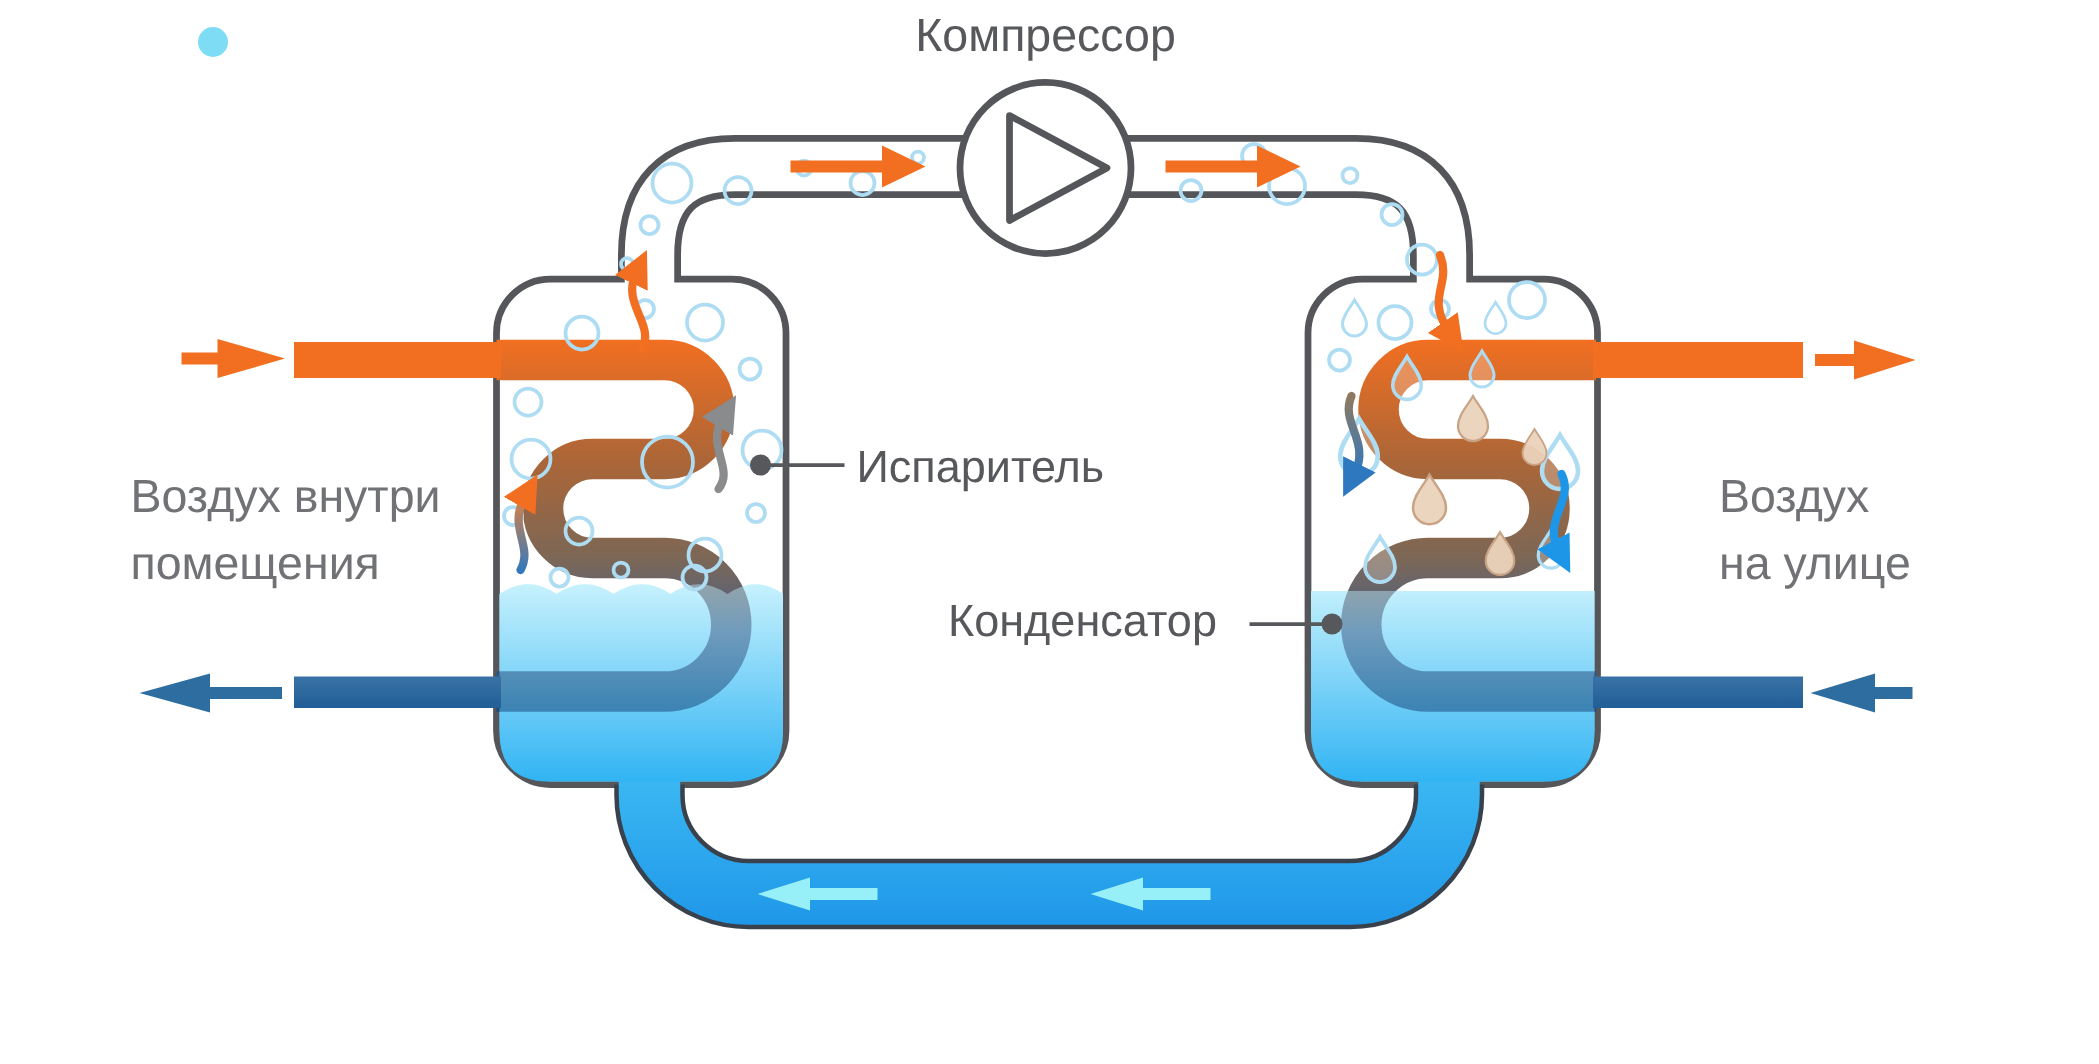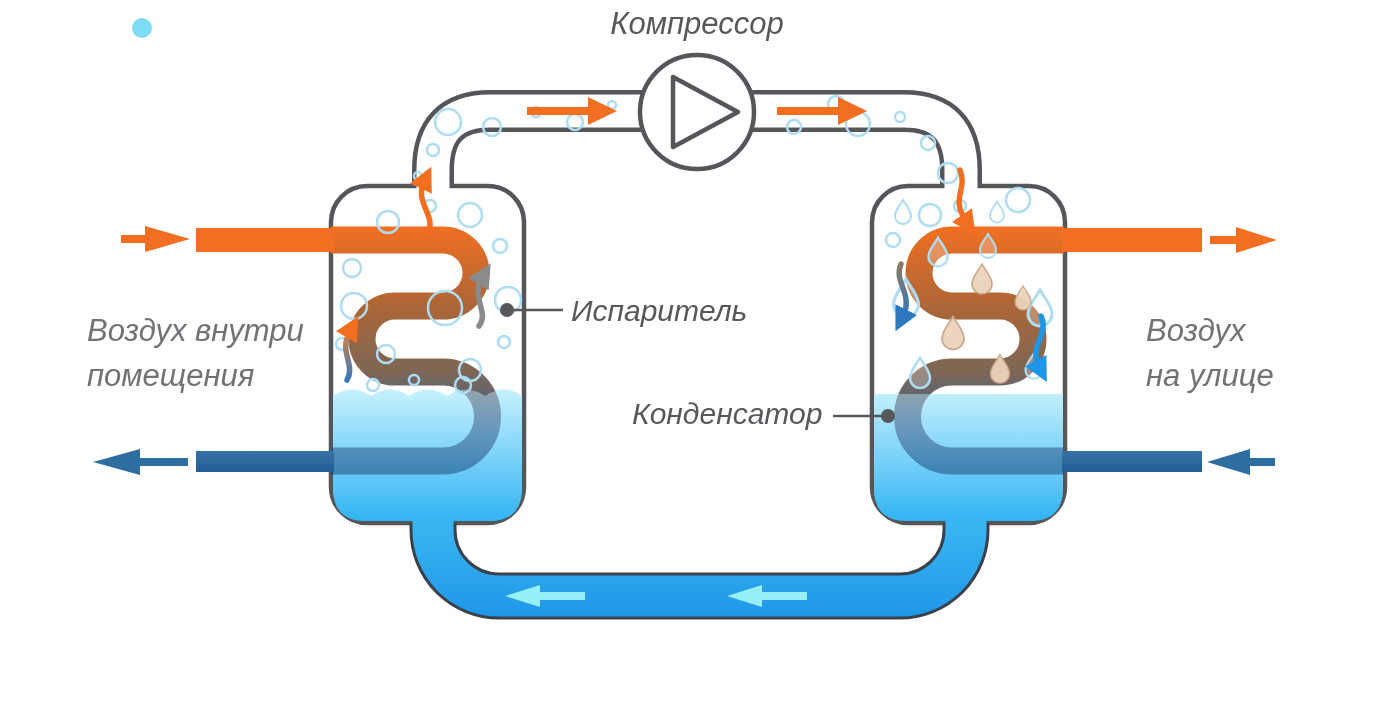--- a/index.html
+++ b/index.html
@@ -6,21 +6,21 @@
     --orange:#F26F21; --gray_stroke:#55565A; --text_dark:#57585B; --text_gray:#717275;
     --steel_blue:#2E6DA0; --steel_blue_light:#3A73A6; --steel_blue_dark:#1F5C96;
     --bottom_pipe_light:#3FBCF4; --bottom_pipe_dark:#1E96E8; --bottom_pipe_outline:#39424C;
     --liquid_top:#C6F1FD; --liquid_bottom:#2FB3F3; --cyan_arrow:#97EFF7;
     --bubble:#AEDCF3; --drop_fill:#EBD3BC; --drop_stroke:#C9A385;
     --coil_orange:#F26F21; --coil_rust:#AC6637; --coil_brown:#7C6756; --coil_slate:#46618A; --coil_navy:#1A4B7D;
     --gray_arrow:#8A8B8D; --bright_blue:#1E96E8; --arrow_blue:#2E78C0; --arrow_brown:#8F7A60; --arrow_orange_light:#E0823F;
     --cyan_dot:#7EDCF5; --bg:#FFFFFF;
   }
   html,body{margin:0;padding:0;background:var(--bg);}
-  .stage{position:relative;width:1399px;height:709px;background:var(--bg);overflow:hidden;font-style:italic;}
+  .stage{position:relative;width:1399px;height:709px;background:var(--bg);overflow:hidden;}
   svg{display:block;}
   svg text{font-family:"Liberation Sans", sans-serif;}
   .t-title{fill:var(--text_dark);font-size:31px;}
   .t-callout{fill:var(--text_dark);font-size:30px;}
   .t-air{fill:var(--text_gray);font-size:31px;}
   .vessel{fill:#fff;stroke:var(--gray_stroke);stroke-width:4.5;}
   .pipe-outer{fill:none;stroke:var(--gray_stroke);stroke-width:42;}
   .pipe-inner{fill:none;stroke:#fff;stroke-width:33;}
   .bpipe-outer{fill:none;stroke:var(--bottom_pipe_outline);stroke-width:47;}
   .bpipe-inner{fill:none;stroke:url(#gradBottomPipe);stroke-width:41;}

